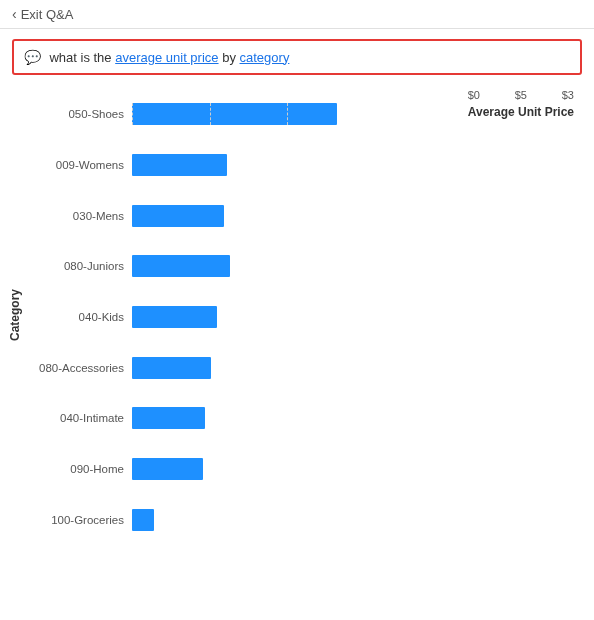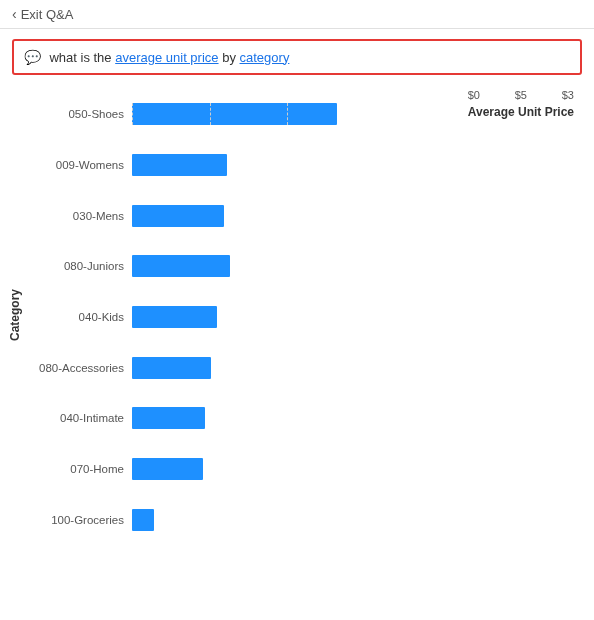--- a/index.html
+++ b/index.html
@@ -214,21 +214,21 @@
             <div class="bar-fill" style="width: 37.7778%; background: rgb(30, 144, 255);"></div>
           </div>
         </div>
         <div class="bar-row">
           <div class="bar-label">040-Intimate</div>
           <div class="bar-track">
             <div class="bar-fill" style="width: 34.8148%; background: rgb(30, 144, 255);"></div>
           </div>
         </div>
         <div class="bar-row">
-          <div class="bar-label">070-Home</div>
+          <div class="bar-label">090-Home</div>
           <div class="bar-track">
             <div class="bar-fill" style="width: 34.0741%; background: rgb(30, 144, 255);"></div>
           </div>
         </div>
         <div class="bar-row">
           <div class="bar-label">100-Groceries</div>
           <div class="bar-track">
             <div class="bar-fill" style="width: 10.3704%; background: rgb(30, 144, 255);"></div>
           </div>
         </div>

